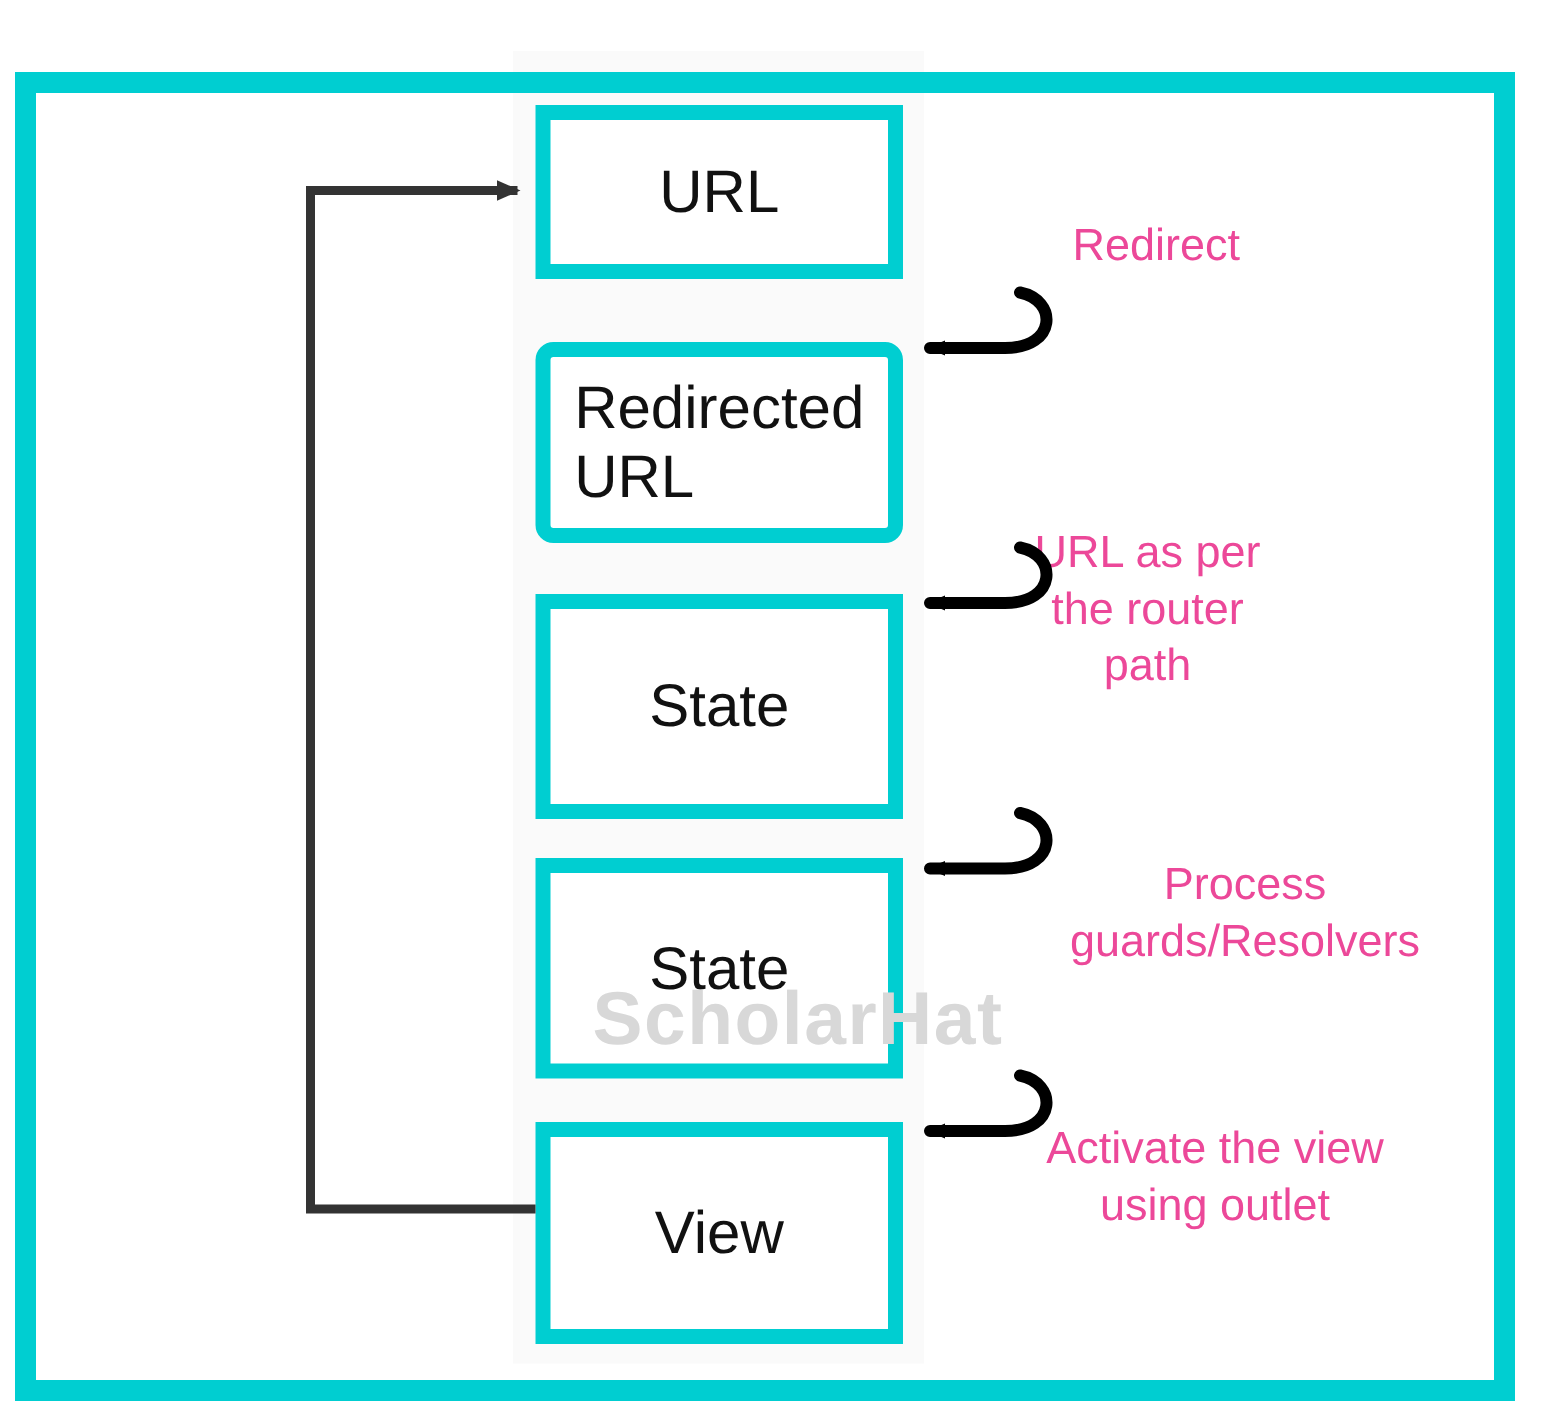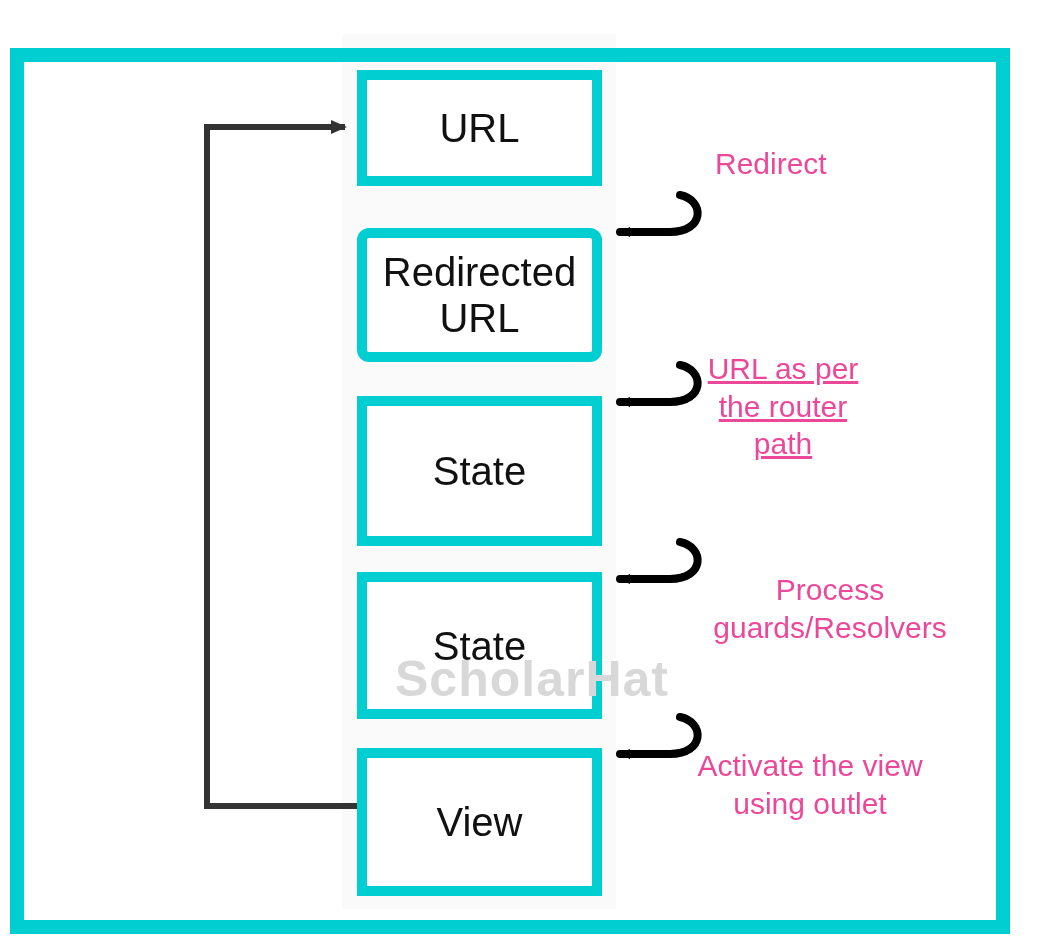--- a/index.html
+++ b/index.html
@@ -29,21 +29,20 @@
     opacity: 0.6;
   }
   .node {
     position: absolute;
     border: 10px solid #00CED1;
     background: #ffffff;
     box-sizing: border-box;
     display: flex;
     align-items: center;
     justify-content: center;
-    text-align: center;
     font-size: 40px;
     color: #111;
     line-height: 1.15;
   }
   .ann {
     position: absolute;
     font-size: 30px;
     color: #ec4899;
     text-align: center;
     line-height: 1.25;
@@ -73,21 +72,21 @@
 
 <div class="outer-frame"></div>
 
 <div class="node" style="left:357px; top:70px;  width:245px; height:116px;">URL</div>
 <div class="node" style="left:357px; top:228px; width:245px; height:134px;border-radius:12px;">Redirected<br>URL</div>
 <div class="node" style="left:357px; top:396px; width:245px; height:150px;">State</div>
 <div class="node" style="left:357px; top:572px; width:245px; height:147px;">State</div>
 <div class="node" style="left:357px; top:748px; width:245px; height:148px;">View</div>
 
 <div class="ann" style="left:715px; top:145px;">Redirect</div>
-<div class="ann" style="left:693px; top:350px; width:180px;text-decoration:underline;">URL as per<br>the router<br>path</div>
+<div class="ann" style="left:675px; top:350px; width:180px;">URL as per<br>the router<br>path</div>
 <div class="ann" style="left:700px; top:571px; width:260px;">Process<br>guards/Resolvers</div>
 <div class="ann" style="left:660px; top:724px; width:300px;margin-top:23px;">Activate the view<br>using outlet</div>
 
 <div class="watermark">ScholarHat</div>
 
 <svg class="overlay" viewBox="0 0 1039 951">
   <defs>
     <marker id="arrowhead-black" markerWidth="12" markerHeight="12" refX="10" refY="5" orient="auto" markerUnits="userSpaceOnUse">
       <path d="M0,0 L12,5 L0,10 Z" fill="#000"></path>
     </marker>

